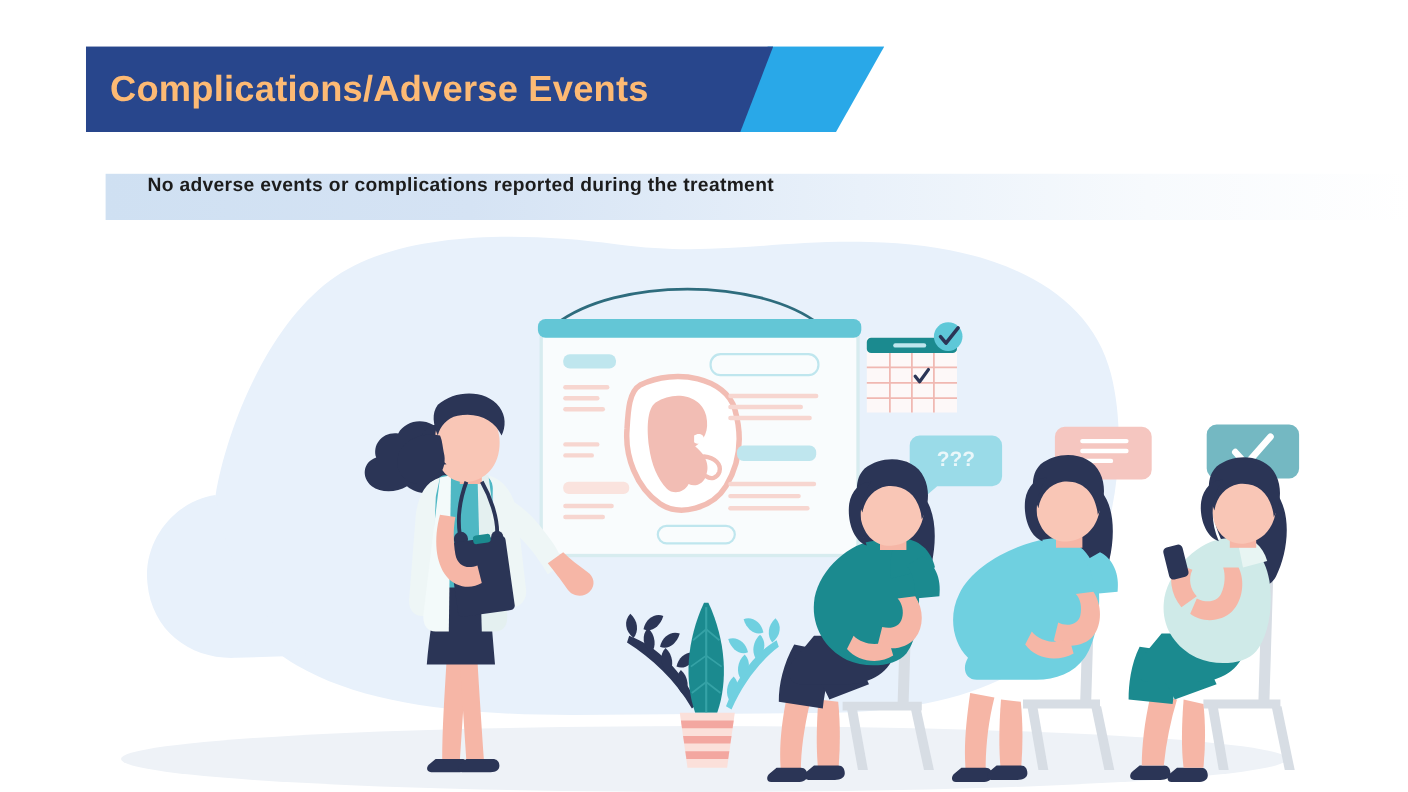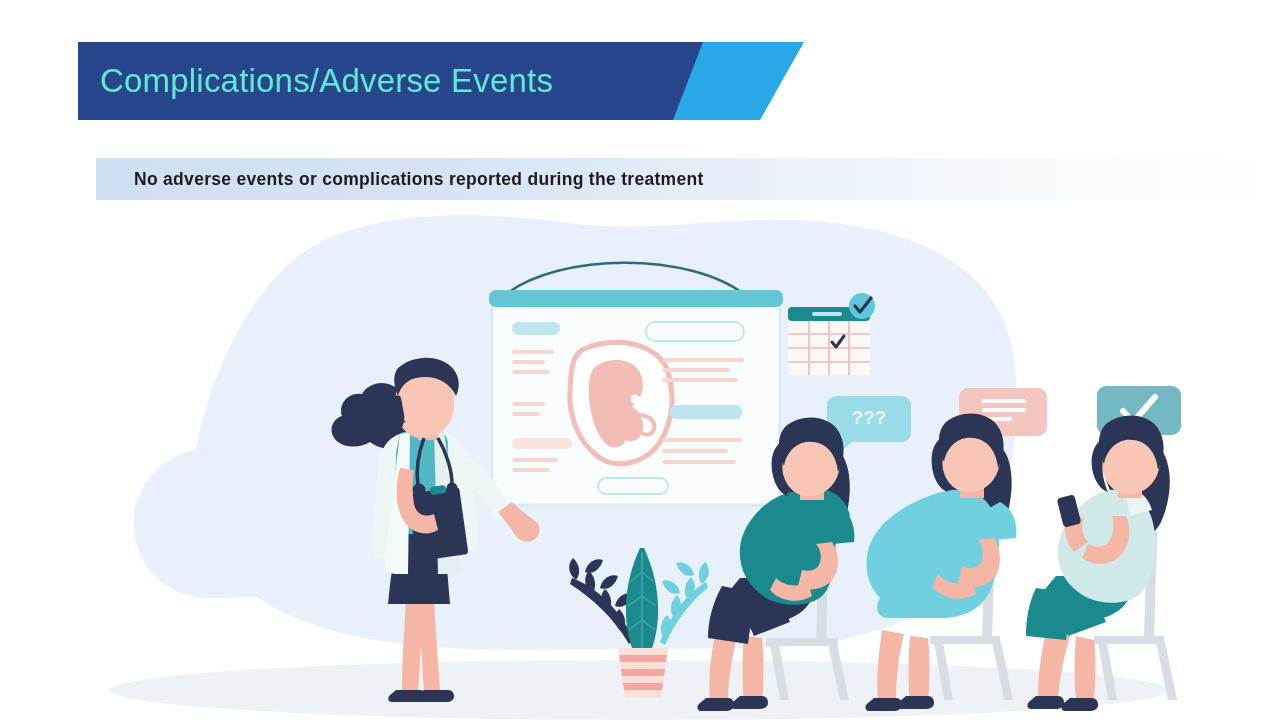--- a/index.html
+++ b/index.html
@@ -19,33 +19,33 @@
     background:#29a8e8;
     clip-path:polygon(44px 0, 150px 0, 106px 78px, 0 78px);
   }
   .title-bar{
     position:absolute;left:0;top:0;width:625px;height:78px;
     background:#28468c;
     clip-path:polygon(0 0, 625px 0, 595px 78px, 0 78px);
     display:flex;align-items:center;
   }
   .title-text{
-    color:#5eead4;
+    color:#fdba74;
     font-size:33px;
-    font-weight:normal;
+    font-weight:bold;
     letter-spacing:.2px;
     padding-left:22px;
     white-space:nowrap;
   }
 
   
   .subtitle-bar{
     position:absolute;left:96px;top:158px;width:1184px;height:42px;
     background:linear-gradient(90deg,#cfe0f2 0%,#d5e3f4 28%,#e9f1fa 58%,#f7fafd 80%,#ffffff 100%);
-    display:flex;align-items:center;
+    display:flex;
   }
   .subtitle-text{
     color:#1c1c1c;font-size:17.5px;font-weight:bold;
     padding-left:38px;letter-spacing:.3px;white-space:nowrap;
   }
 
   
   .illu{position:absolute;left:0;top:200px;width:1280px;height:520px;}
   .illu svg{display:block;width:1280px;height:520px;}
 </style>

